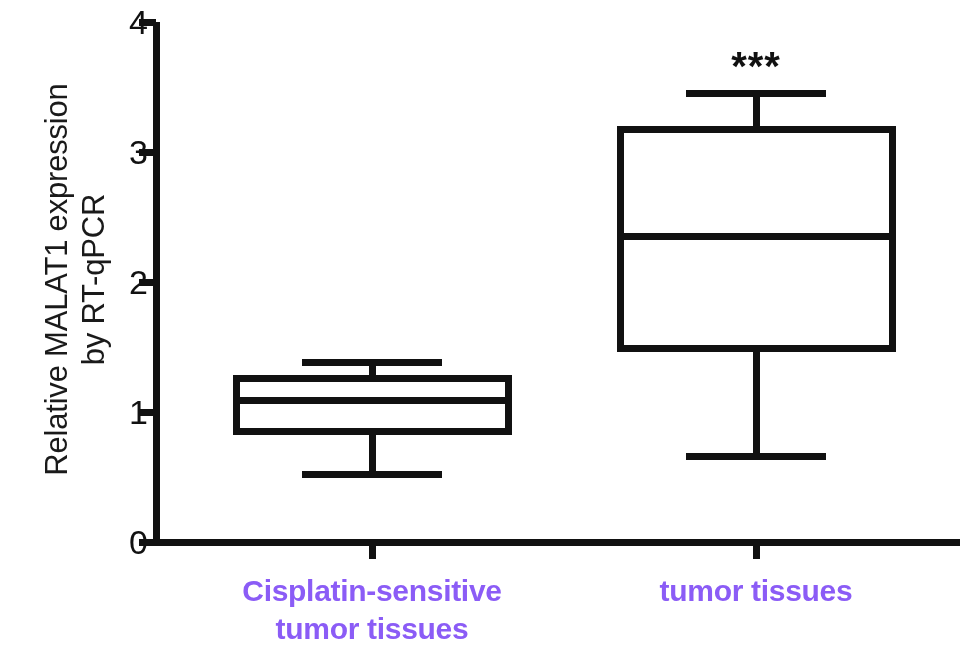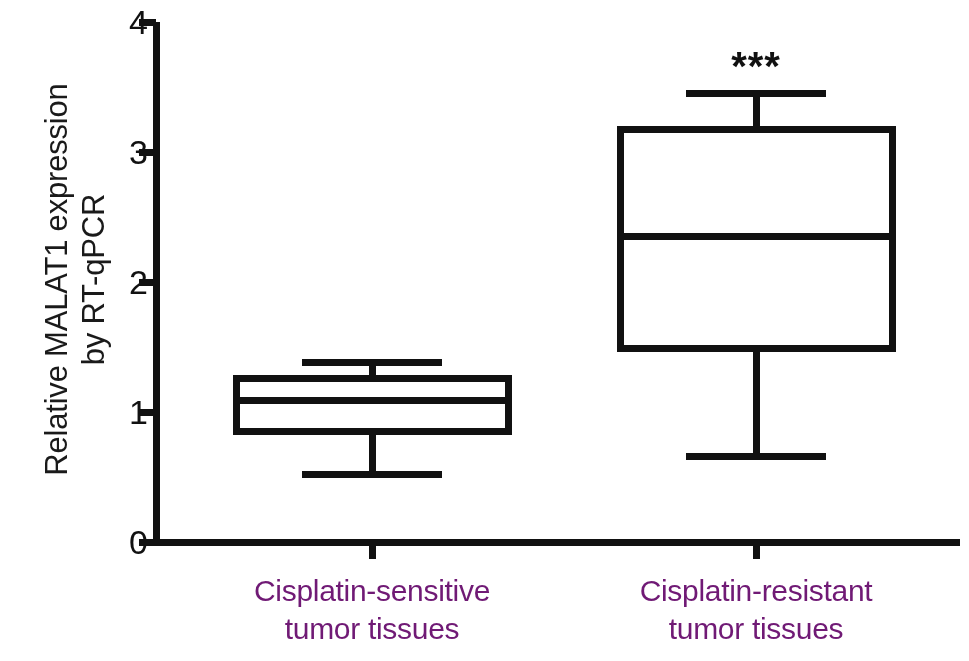--- a/index.html
+++ b/index.html
@@ -56,22 +56,23 @@
     width: 40px;
     height: 661px;
   }
   
   .xcat {
     position: absolute;
     top: 572px;
     text-align: center;
     font-size: 30px;
     line-height: 1.25;
-    color: #701a75;
+    color: #8b5cf6;
     letter-spacing: -0.3px;
+    font-weight: bold;
   }
   .xcat .l1, .xcat .l2 { display: block; white-space: nowrap; }
   
   .sig {
     position: absolute;
     font-size: 40px;
     font-weight: 700;
     color: #111111;
     letter-spacing: 1px;
     transform: translate(-50%, 0);
@@ -123,17 +124,16 @@
       <line x1="620" y1="236.5" x2="892" y2="236.5" stroke="#111111" stroke-width="7" shape-rendering="crispEdges"></line>
     </svg>
 
   <div class="sig" id="sig-right" style="left: 756px; top: 45.5px;">***</div>
 
   <div class="xcat" id="xcat-0" style="left: 172px; width: 400px;">
     <span class="l1">Cisplatin-sensitive</span>
     <span class="l2">tumor tissues</span>
   </div>
   <div class="xcat" id="xcat-1" style="left: 556px; width: 400px;">
-    <span class="l1">Cisplatin-resistant</span>
     <span class="l2">tumor tissues</span>
   </div>
 
 </div>
 
 </body></html>

